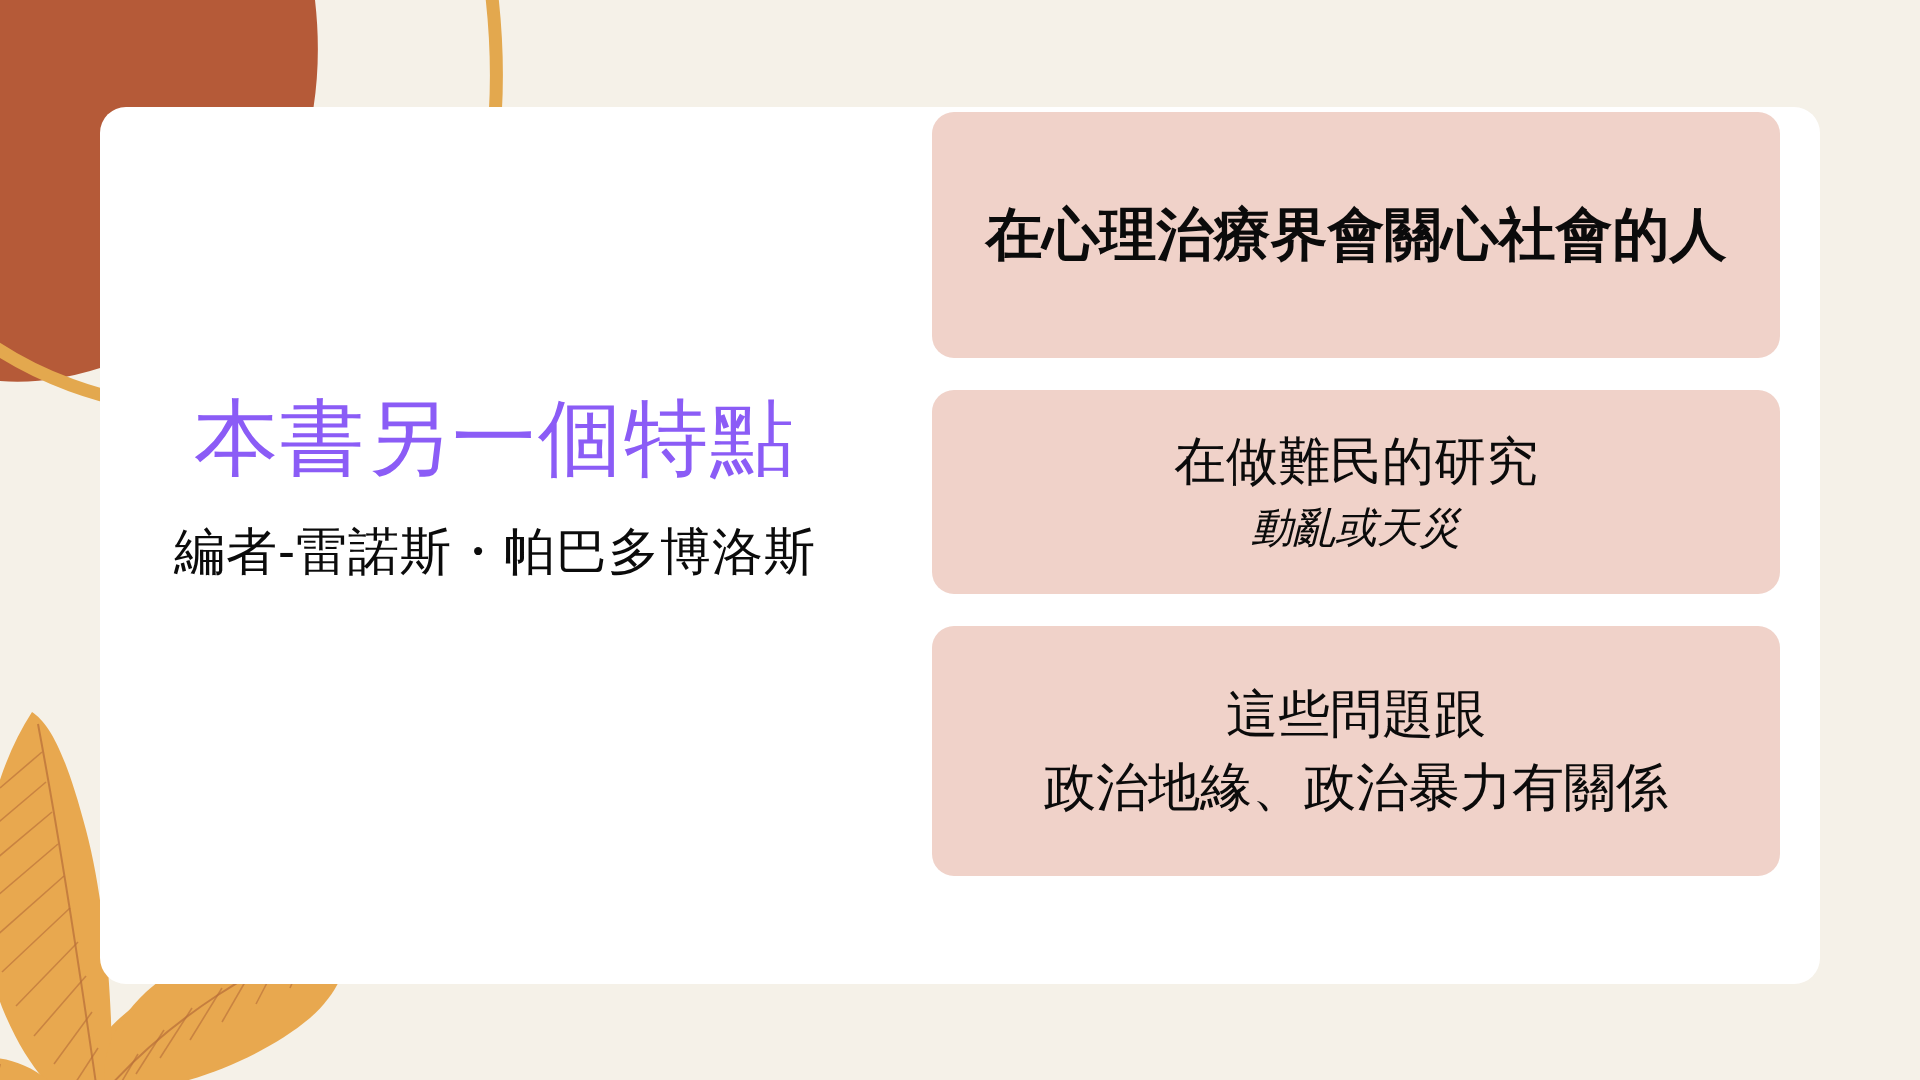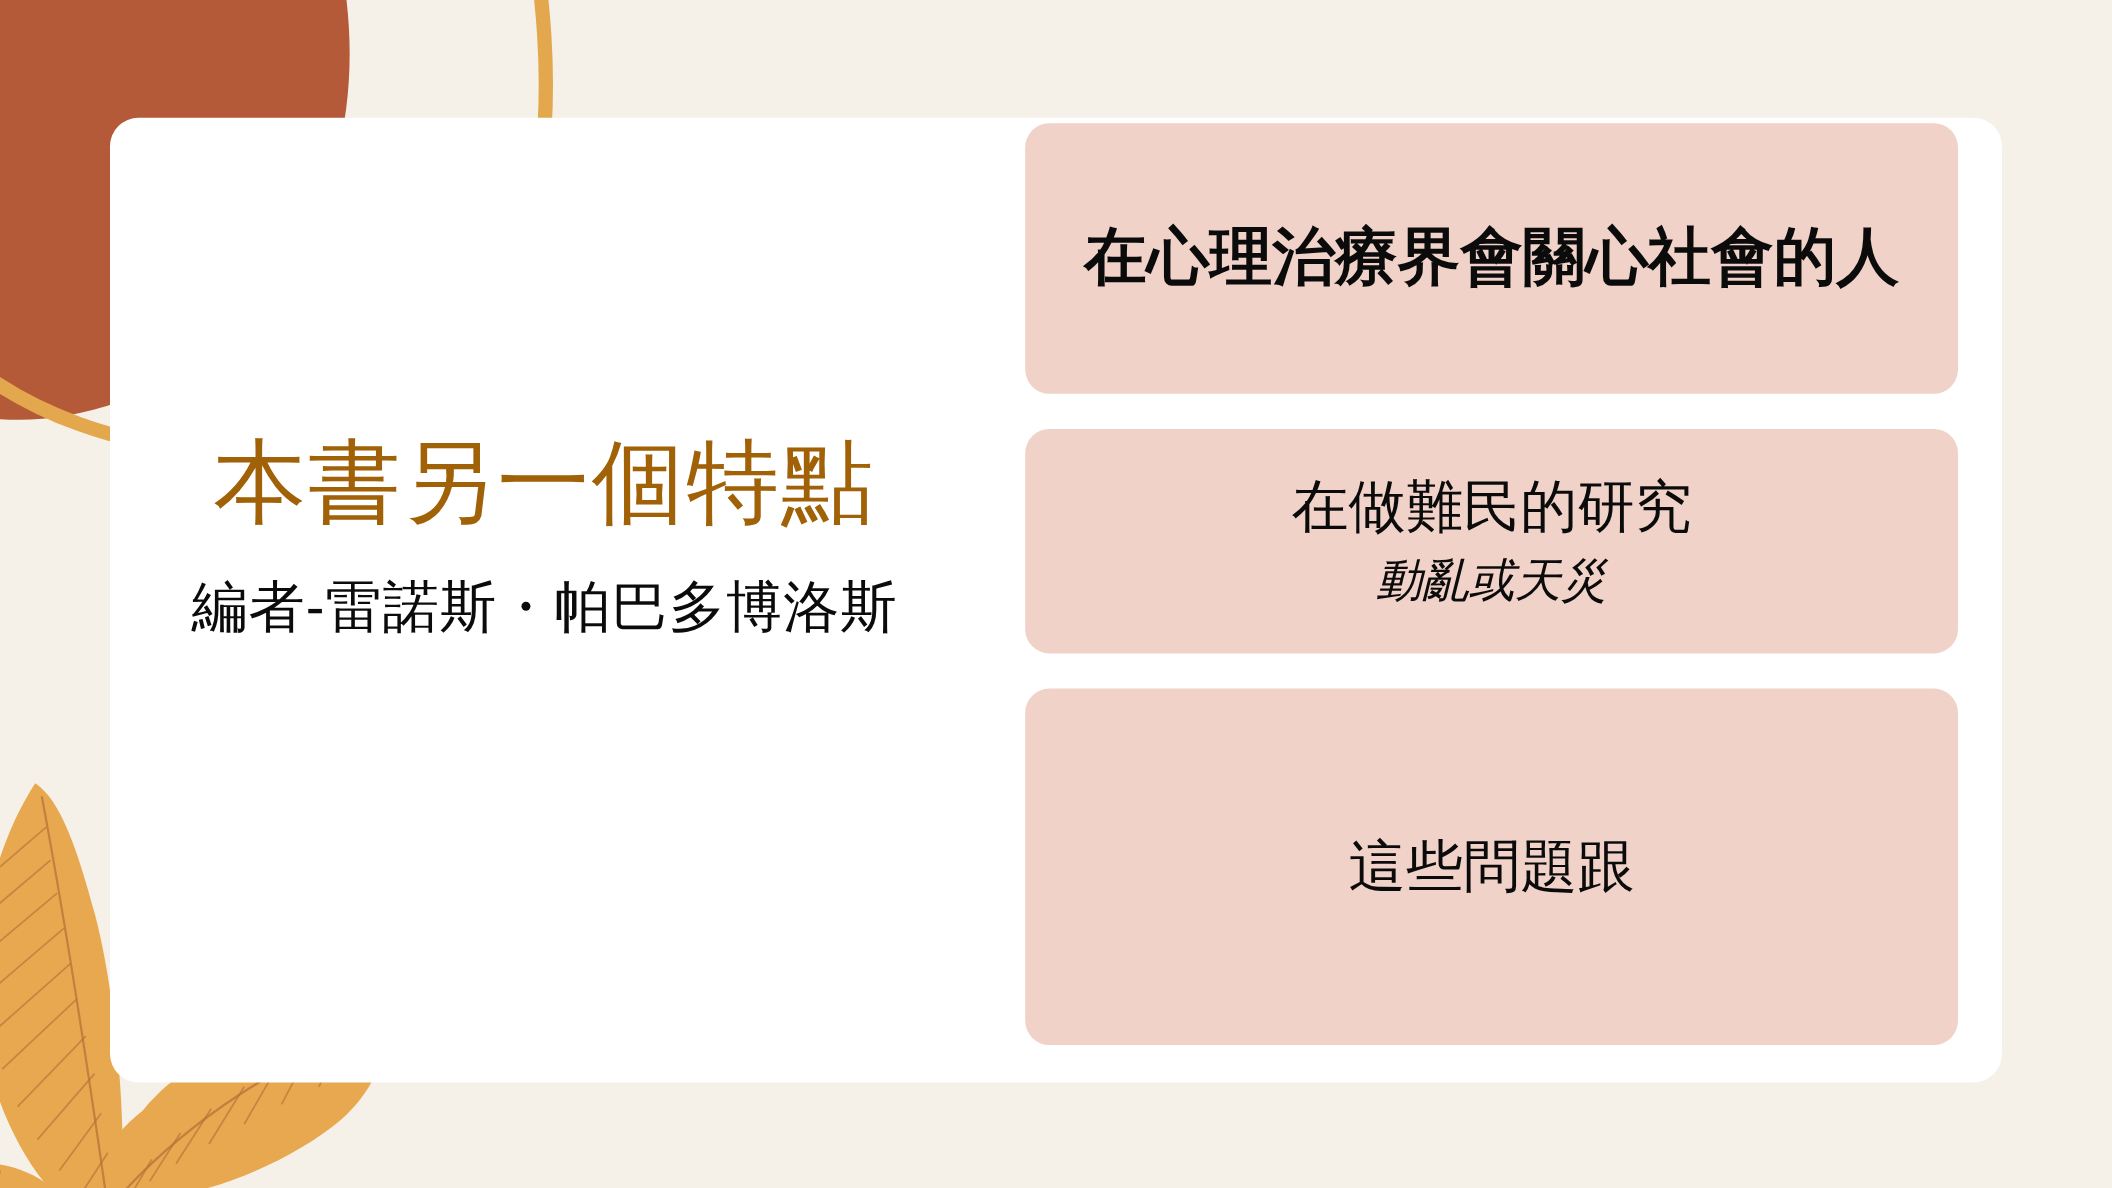--- a/index.html
+++ b/index.html
@@ -55,21 +55,21 @@
   #left-col {
     position: absolute;
     left: 55px;
     top: 390px;
     width: 880px;
     text-align: center;
   }
   #page-title {
     font-size: 84px;
     font-weight: 400;
-    color: #a16207;
+    color: #8b5cf6;
     letter-spacing: 2px;
     line-height: 1.15;
     margin: 0;
     white-space: nowrap;
   }
   #page-subtitle {
     font-size: 51px;
     font-weight: 400;
     color: #0B0B0B;
     letter-spacing: 1px;
@@ -90,21 +90,21 @@
     border-radius: 22px;
     display: flex;
     flex-direction: column;
     align-items: center;
     justify-content: center;
     box-sizing: border-box;
     padding: 10px 26px;
   }
   #callout-1 { height: 246px; margin-bottom: 32px; }
   #callout-2 { height: 204px; margin-bottom: 32px; }
-  #callout-3 { height: 324px; }
+  #callout-3 { height: 250px; }
 
   .callout-line {
     color: #0B0B0B;
     font-weight: 400;
     white-space: nowrap;
     line-height: 1.25;
   }
   .line-lg { font-size: 57px; font-weight: bold; }
   .line-md { font-size: 52px; }
   .line-sm { font-size: 42px; font-style: italic; }
@@ -181,17 +181,18 @@
       <div class="callout-line line-lg">在心理治療界會關心社會的人</div>
     </div>
 
     <div class="callout" id="callout-2">
       <div class="callout-line line-md">在做難民的研究</div>
       <div class="callout-line line-sm">動亂或天災</div>
     </div>
 
     <div class="callout" id="callout-3">
       <div class="callout-line line-md">這些問題跟</div>
+      <div class="callout-line line-md">政治地緣、政治暴力有關係</div>
     </div>
 
   </div>
 
 </div>
 
 </body></html>

